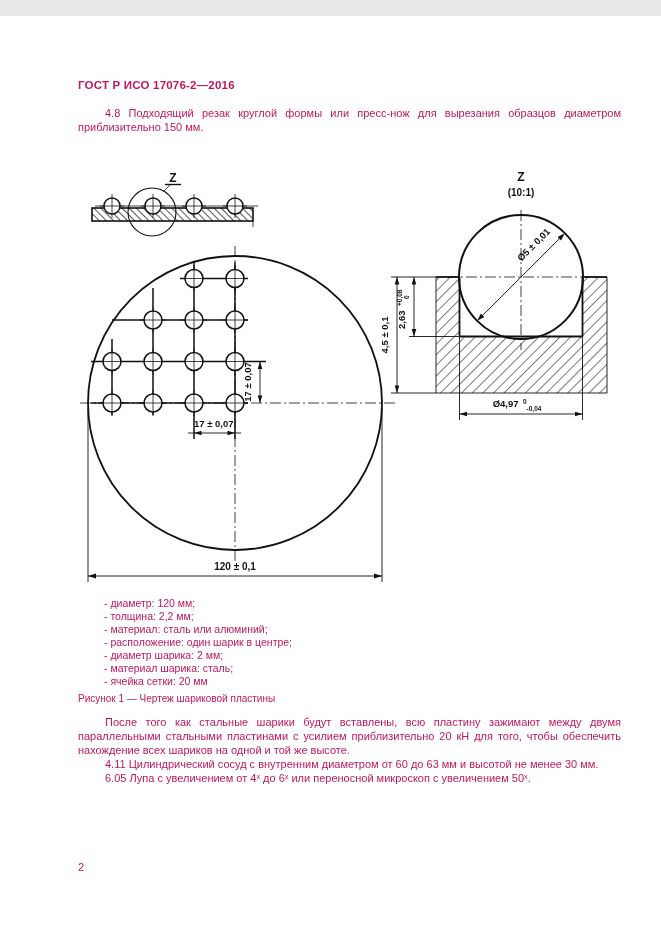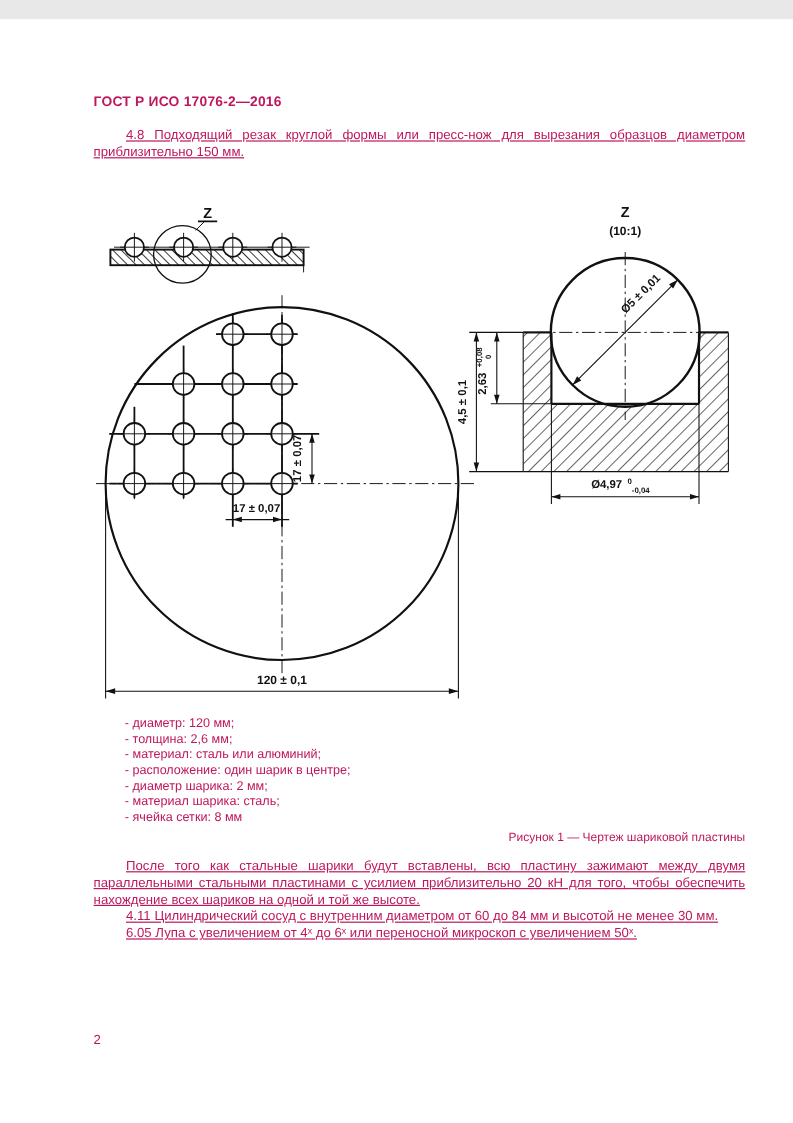--- a/index.html
+++ b/index.html
@@ -3,25 +3,25 @@
 <meta charset="utf-8">
 <style>
   html,body { margin:0; padding:0; background:#e8e8e8; }
   .page {
     position:relative; width:661px; height:936px; background:#ffffff;
     font-family:"Liberation Sans","DejaVu Sans",sans-serif; color:#be185d;
     overflow:hidden; margin:16px auto;
   }
   .hdr { position:absolute; left:78px; top:63px; font-size:11.5px; font-weight:bold; letter-spacing:.2px; }
   .tb  { position:absolute; left:78px; width:543px; font-size:11px; line-height:14px; text-align:justify; }
-  .tb p { margin:0; text-indent:27px;text-decoration:underline; }
+  .tb p { margin:0; text-indent:27px; }
   .top-block    { top:90px; }
   .bottom-block { top:699px; }
   .notes { position:absolute; left:104px; top:581px; font-size:10.5px; line-height:13px; }
-  .caption { position:absolute; left:78px; top:677px; width:543px; text-align:right; font-size:10px; }
+  .caption { position:absolute; left:78px; top:677px; width:543px; text-align:left; font-size:10px; }
   .pagenum { position:absolute; left:78px; top:845px; font-size:11px; }
   svg.fig { position:absolute; left:0; top:0; }
   svg.fig text { font-family:"Liberation Sans","DejaVu Sans",sans-serif; fill:#111; }
   .dimtxt  { font-size:9.5px; font-weight:bold; }
   .dimtxt10{ font-size:10px;  font-weight:bold; }
   .ztxt    { font-size:12px;  font-weight:bold; }
   .zscale  { font-size:10px;  font-weight:bold; }
   .tol     { font-size:6.5px; font-weight:bold; }
   .thick { stroke:#111; stroke-width:1.8; fill:none; }
   .grid  { stroke:#111; stroke-width:1.5; fill:none; }
@@ -220,31 +220,31 @@
           <tspan class="dimtxt">Ø4,97</tspan>
           <tspan class="tol" dy="-3.5">0</tspan>
           <tspan class="tol" dx="-4.5" dy="7.5">-0,04</tspan>
         </text>
       </g>
     </g>
   </svg>
 
   <div class="notes">
     <div>- диаметр: 120 мм;</div>
-    <div>- толщина: 2,6 мм;</div>
+    <div>- толщина: 2,2 мм;</div>
     <div>- материал: сталь или алюминий;</div>
     <div>- расположение: один шарик в центре;</div>
     <div>- диаметр шарика: 2 мм;</div>
     <div>- материал шарика: сталь;</div>
-    <div>- ячейка сетки: 8 мм</div>
+    <div>- ячейка сетки: 20 мм</div>
   </div>
 
   <div class="caption">Рисунок 1 — Чертеж шариковой пластины</div>
 
   <div class="tb bottom-block">
     <p>После того как стальные шарики будут вставлены, всю пластину зажимают между двумя параллельными стальными пластинами с усилием приблизительно 20 кН для того, чтобы обеспечить нахождение всех шариков на одной и той же высоте.</p>
-    <p>4.11 Цилиндрический сосуд с внутренним диаметром от 60 до 84 мм и высотой не менее 30 мм.</p>
+    <p>4.11 Цилиндрический сосуд с внутренним диаметром от 60 до 63 мм и высотой не менее 30 мм.</p>
     <p>6.05 Лупа с увеличением от 4ˣ до 6ˣ или переносной микроскоп с увеличением 50ˣ.</p>
   </div>
 
   <div class="pagenum">2</div>
 
 </div>
 
 </body></html>

